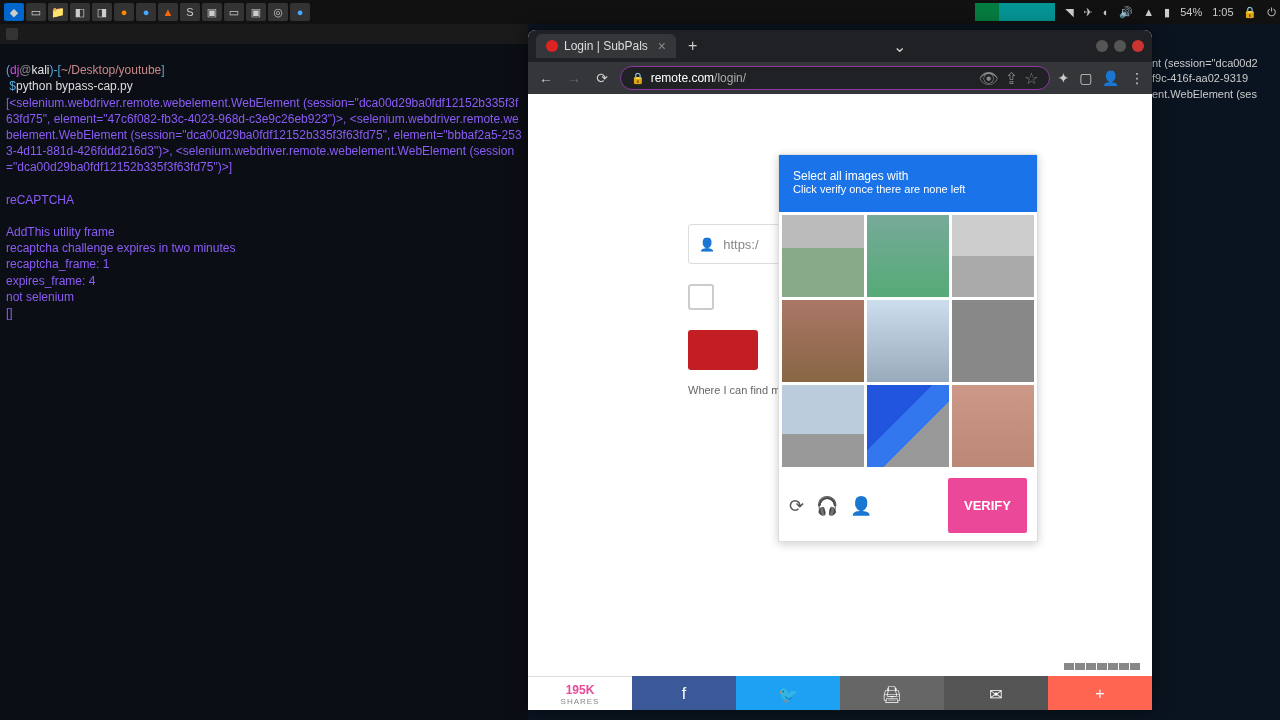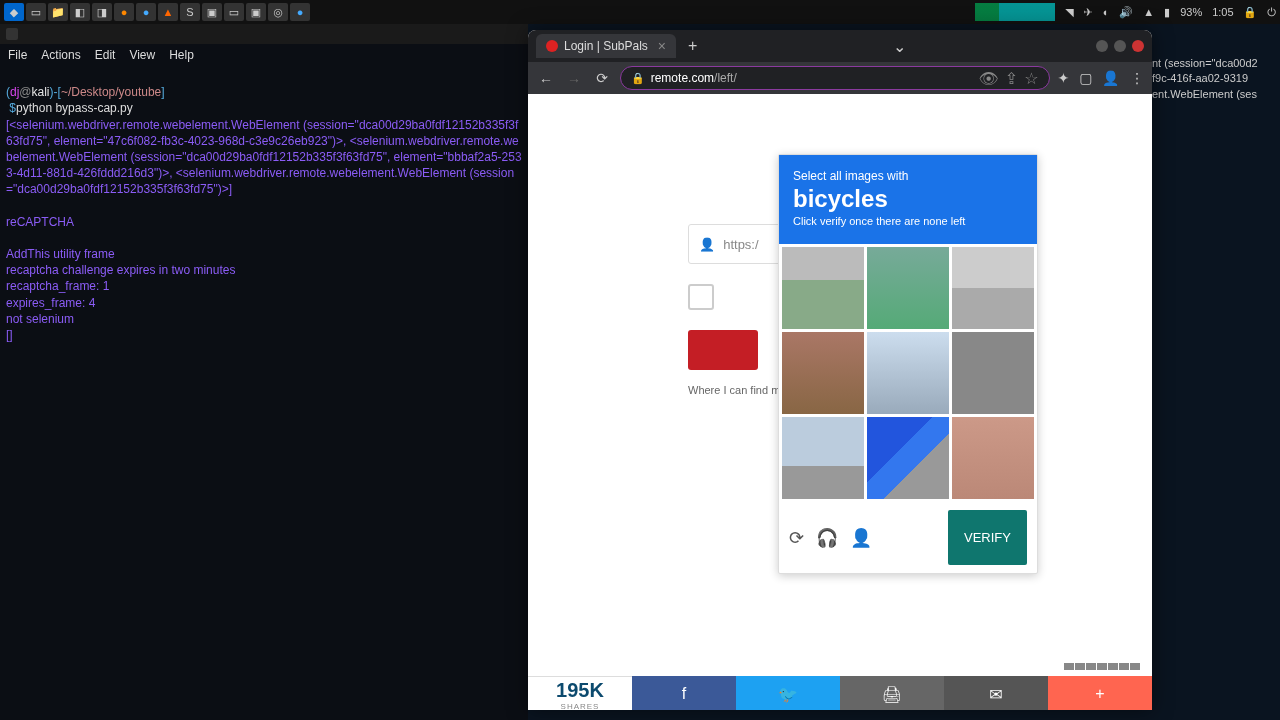--- a/index.html
+++ b/index.html
@@ -78,26 +78,26 @@
 .cell2{background:linear-gradient(#7a9 0%,#5a7 100%)}
 .cell3{background:linear-gradient(#ccc 50%,#aaa 50%)}
 .cell4{background:linear-gradient(#a76 0%,#864 100%)}
 .cell5{background:linear-gradient(#cde 0%,#9ab 100%)}
 .cell6{background:#888}
 .cell7{background:linear-gradient(#bcd 60%,#999 60%)}
 .cell8{background:linear-gradient(135deg,#25d 40%,#37e 40%,#37e 60%,#999 60%)}
 .cell9{background:linear-gradient(#c98 0%,#b87 100%)}
 .captcha-footer{display:flex;align-items:center;padding:8px 10px;gap:12px}
 .captcha-ctrl{font-size:18px;color:#555}
-.verify-btn{margin-left:auto;background:#0f766e;color:#fff;border:none;padding:20px 16px;font-size:13px;font-weight:400;border-radius:2px}
+.verify-btn{margin-left:auto;background:#ec4899;color:#fff;border:none;padding:20px 16px;font-size:13px;font-weight:700;border-radius:2px}
 
 
 .share-bar{position:absolute;bottom:0;left:0;width:100%;height:36px;display:flex}
 .share-count{width:104px;background:#fff;display:flex;flex-direction:column;align-items:center;justify-content:center;border-top:1px solid #ddd}
-.share-num{font-size:20px;font-weight:700;color:#0c4a6e}
+.share-num{font-size:12px;font-weight:700;color:#ec4899}
 .share-label{font-size:8px;color:#888;letter-spacing:1px}
 .share-btn{flex:1;display:flex;align-items:center;justify-content:center;color:#fff;font-size:16px}
 .fb{background:#3b5998}.tw{background:#1da1f2}.pr{background:#666}.em{background:#555}.more{background:#ff6550}
 
 
 .right-term{position:absolute;left:1152px;top:56px;width:128px;height:80px;color:#ccc;font-family:monospace;font-size:11px;line-height:1.3;white-space:pre;overflow:hidden}
 
 
 .flags{position:absolute;right:12px;bottom:42px;display:flex;gap:1px}
 .flag{width:10px;height:7px;background:#888}
@@ -123,37 +123,30 @@
     <div class="taskbar-icon" style="color:#4af">●</div>
   </div>
   <div class="taskbar-right">
     <div class="audio-viz"></div>
     <span>◥</span>
     <span>✈</span>
     <span>◐</span>
     <span>🔊</span>
     <span>▲</span>
     <span>▮</span>
-    <span>93%</span>
+    <span>54%</span>
     <span>1:05</span>
     <span>🔒</span>
     <span>⏻</span>
   </div>
 </div>
 
 <div class="terminal">
   <div class="term-titlebar">
     <div class="term-title-icon"></div>
-  </div>
-  <div class="term-menubar">
-    <span>File</span>
-    <span>Actions</span>
-    <span>Edit</span>
-    <span>View</span>
-    <span>Help</span>
   </div>
   <div class="term-body">
 <span style="color:#5ad">(</span><span class="prompt-user">dj</span><span style="color:#888">@</span><span class="prompt-host">kali</span><span style="color:#5ad">)-[</span><span class="prompt-path">~/Desktop/youtube</span><span style="color:#5ad">]</span>
  <span style="color:#5ad">$</span><span class="prompt-cmd">python bypass-cap.py</span>
 <span class="term-line">[&lt;selenium.webdriver.remote.webelement.WebElement (session="dca00d29ba0fdf12152b335f3f63fd75", element="47c6f082-fb3c-4023-968d-c3e9c26eb923")&gt;, &lt;selenium.webdriver.remote.webelement.WebElement (session="dca00d29ba0fdf12152b335f3f63fd75", element="bbbaf2a5-2533-4d11-881d-426fddd216d3")&gt;, &lt;selenium.webdriver.remote.webelement.WebElement (session="dca00d29ba0fdf12152b335f3f63fd75")&gt;]</span>
 
 <span class="term-line">reCAPTCHA</span>
 
 <span class="term-line">AddThis utility frame</span>
 <span class="term-line">recaptcha challenge expires in two minutes</span>
@@ -184,21 +177,21 @@
       <div class="win-dot"></div>
       <div class="win-dot close"></div>
     </div>
   </div>
   <div class="browser-toolbar">
     <span class="nav-icon">←</span>
     <span class="nav-icon dim">→</span>
     <span class="nav-icon">⟳</span>
     <div class="addr-bar">
       <span class="lock-icon">🔒</span>
-      <span class="url-text"><span class="url-domain">remote.com</span><span class="url-path">/left/</span></span>
+      <span class="url-text"><span class="url-domain">remote.com</span><span class="url-path">/login/</span></span>
       <span style="margin-left:auto;color:#888">👁</span>
       <span style="color:#888">⇪</span>
       <span style="color:#888">☆</span>
     </div>
     <div class="toolbar-icons">
       <span>✦</span>
       <span>▢</span>
       <span>👤</span>
       <span>⋮</span>
     </div>
@@ -214,21 +207,20 @@
       <div class="checkbox-row">
         <div class="checkbox"></div>
       </div>
       <div class="login-btn"></div>
       <div class="help-text">Where I can find m</div>
     </div>
 
     <div class="captcha">
       <div class="captcha-header">
         <div class="captcha-instr">Select all images with</div>
-        <div class="captcha-target">bicycles</div>
         <div class="captcha-sub">Click verify once there are none left</div>
       </div>
       <div class="captcha-grid">
         <div class="captcha-cell cell1"></div>
         <div class="captcha-cell cell2"></div>
         <div class="captcha-cell cell3"></div>
         <div class="captcha-cell cell4"></div>
         <div class="captcha-cell cell5"></div>
         <div class="captcha-cell cell6"></div>
         <div class="captcha-cell cell7"></div>

